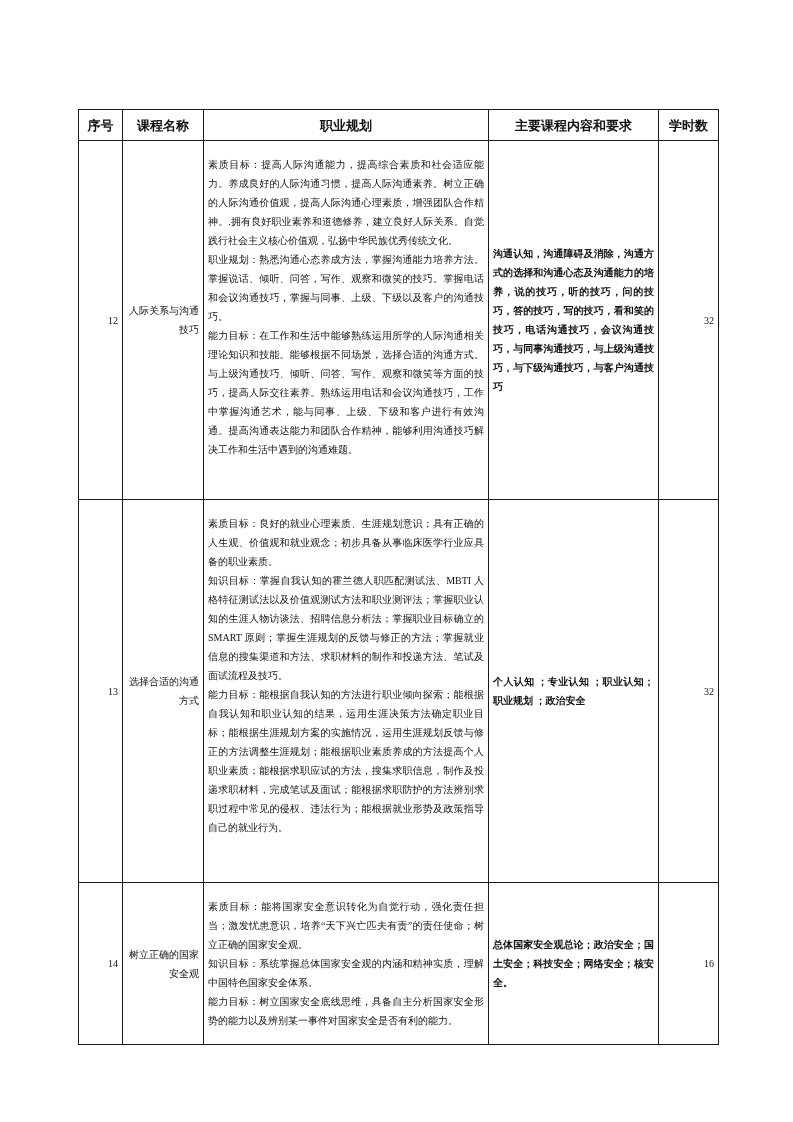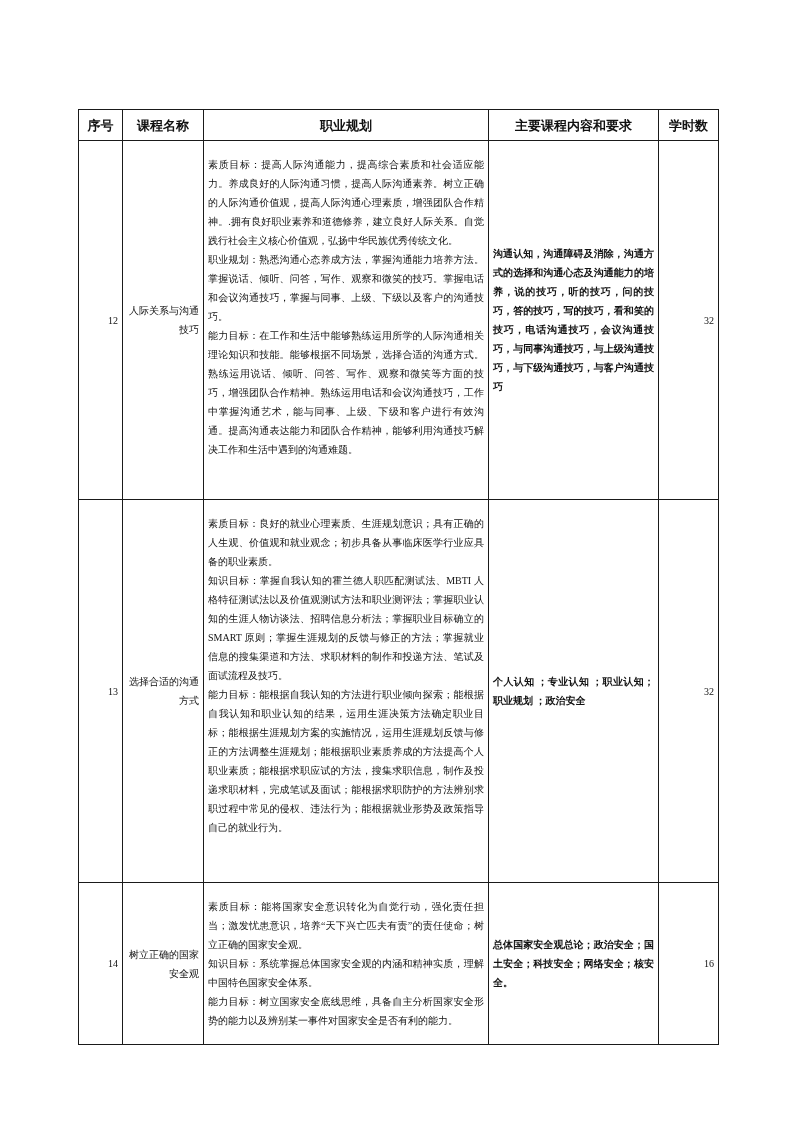--- a/index.html
+++ b/index.html
@@ -101,21 +101,21 @@
         <th>学时数</th>
       </tr>
     </thead>
     <tbody>
       <tr class="row-12">
         <td class="c-no">12</td>
         <td class="c-name">人际关系与沟通技巧</td>
         <td class="c-obj">
           <p>素质目标：提高人际沟通能力，提高综合素质和社会适应能力。养成良好的人际沟通习惯，提高人际沟通素养。树立正确的人际沟通价值观，提高人际沟通心理素质，增强团队合作精神。.拥有良好职业素养和道德修养，建立良好人际关系。自觉践行社会主义核心价值观，弘扬中华民族优秀传统文化。</p>
           <p>职业规划：熟悉沟通心态养成方法，掌握沟通能力培养方法。掌握说话、倾听、问答，写作、观察和微笑的技巧。掌握电话和会议沟通技巧，掌握与同事、上级、下级以及客户的沟通技巧。</p>
-          <p>能力目标：在工作和生活中能够熟练运用所学的人际沟通相关理论知识和技能。能够根据不同场景，选择合适的沟通方式。熟练运用说话、倾听、问答、写作、观察和微笑等方面的技巧，增强团队合作精神。熟练运用电话和会议沟通技巧，工作中掌握沟通艺术，能与同事、上级、下级和客户进行有效沟通。提高沟通表达能力和团队合作精神，能够利用沟通技巧解决工作和生活中遇到的沟通难题。</p>
+          <p>能力目标：在工作和生活中能够熟练运用所学的人际沟通相关理论知识和技能。能够根据不同场景，选择合适的沟通方式。与上级沟通技巧、倾听、问答、写作、观察和微笑等方面的技巧，提高人际交往素养。熟练运用电话和会议沟通技巧，工作中掌握沟通艺术，能与同事、上级、下级和客户进行有效沟通。提高沟通表达能力和团队合作精神，能够利用沟通技巧解决工作和生活中遇到的沟通难题。</p>
         </td>
         <td class="c-content">沟通认知，沟通障碍及消除，沟通方式的选择和沟通心态及沟通能力的培养，说的技巧，听的技巧，问的技巧，答的技巧，写的技巧，看和笑的技巧，电话沟通技巧，会议沟通技巧，与同事沟通技巧，与上级沟通技巧，与下级沟通技巧，与客户沟通技巧</td>
         <td class="c-hours">32</td>
       </tr>
       <tr class="row-13">
         <td class="c-no">13</td>
         <td class="c-name">选择合适的沟通方式</td>
         <td class="c-obj">
           <p>素质目标：良好的就业心理素质、生涯规划意识；具有正确的人生观、价值观和就业观念；初步具备从事临床医学行业应具备的职业素质。</p>
           <p>知识目标：掌握自我认知的霍兰德人职匹配测试法、MBTI 人格特征测试法以及价值观测试方法和职业测评法；掌握职业认知的生涯人物访谈法、招聘信息分析法；掌握职业目标确立的 SMART 原则；掌握生涯规划的反馈与修正的方法；掌握就业信息的搜集渠道和方法、求职材料的制作和投递方法、笔试及面试流程及技巧。</p>

